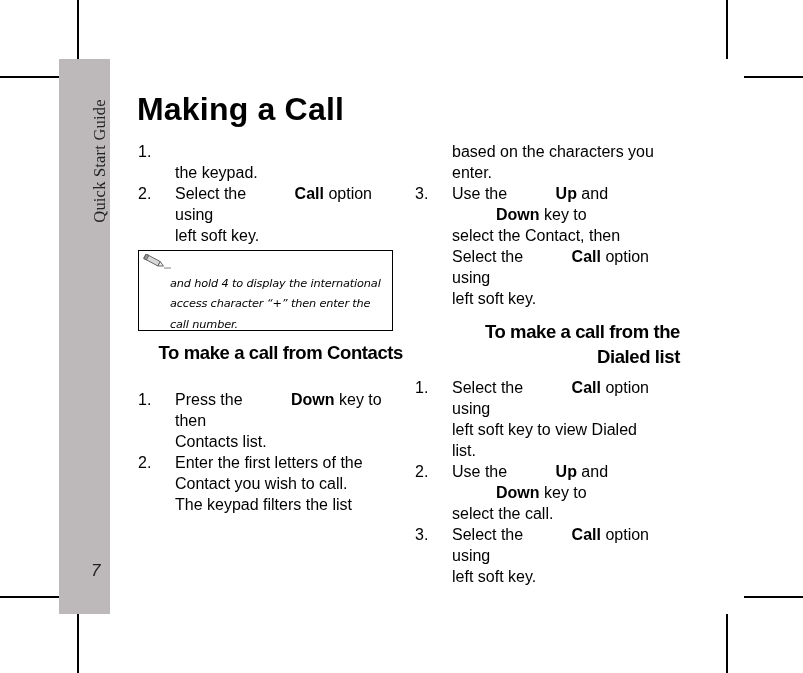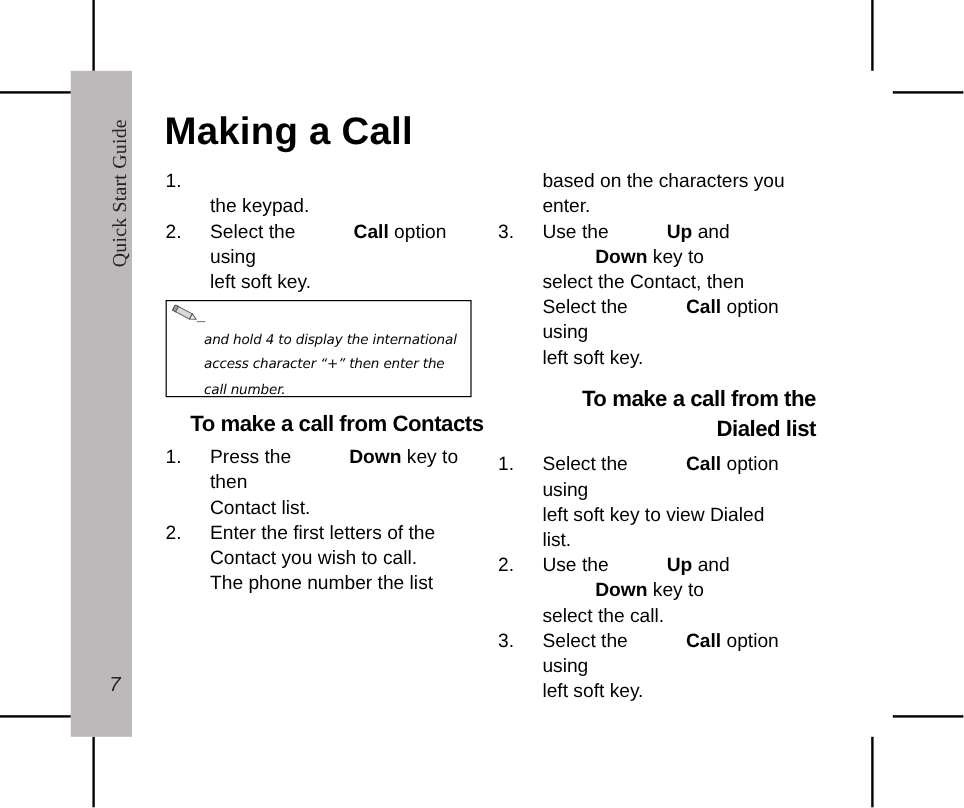--- a/index.html
+++ b/index.html
@@ -120,21 +120,21 @@
       font-family: "Liberation Sans", sans-serif;
       font-weight: bold;
       font-size: 18.5px;
       line-height: 25px;
       transform-origin: left top;
       letter-spacing: -0.4px;
       text-align: right;
     }
     .col-left .subheading {
       margin-top: 9px;
-      margin-bottom: 6px;
+      margin-bottom: 24px;
     }
     .col-right .subheading {
       margin-top: 10px;
       margin-bottom: 8px;
     }
     .continuation {
       padding-left: 37px;
       font-size: 16px;
       line-height: 21px;
     }
@@ -187,27 +187,27 @@
       <span>call number.</span>
     </div>
   </div>
 
   <h2 class="subheading">To make a call from Contacts</h2>
 
   <ol class="steps">
     <li>
       <span class="num">1.</span>
       <span>Press the </span><b>Down</b><span> key to then</span><br>
-      <span>Contact list.</span>
+      <span>Contacts list.</span>
     </li>
     <li>
       <span class="num">2.</span>
       <span>Enter the first letters of the</span><br>
       <span>Contact you wish to call.</span><br>
-      <span>The phone number the list</span>
+      <span>The keypad filters the list</span>
     </li>
   </ol>
 </div>
 
 <div class="col col-right">
   <div class="continuation">
     <span>based on the characters you</span><br>
     <span>enter.</span>
   </div>
   <ol class="steps">

